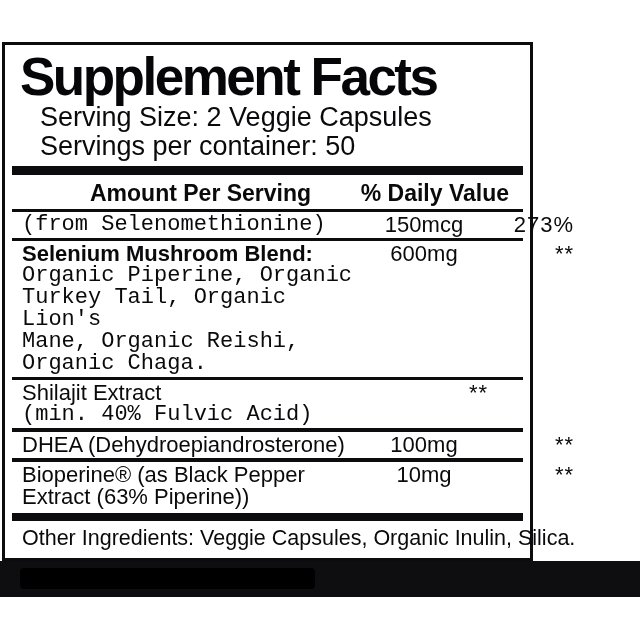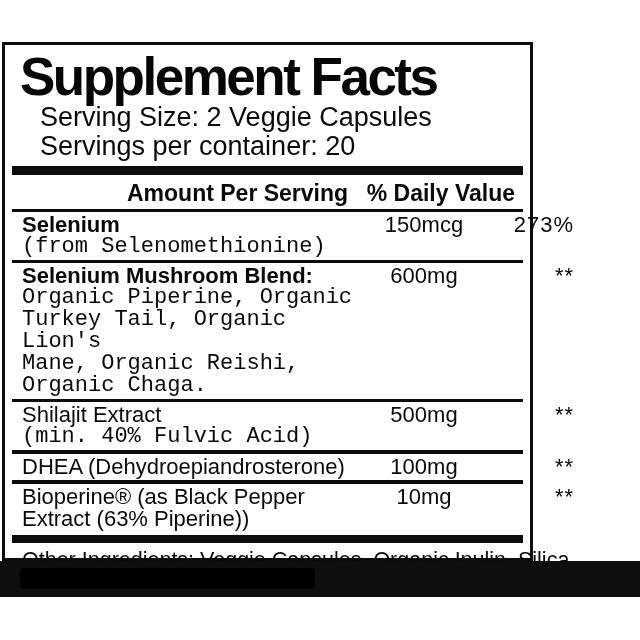--- a/index.html
+++ b/index.html
@@ -25,22 +25,22 @@
     font-size:27px;line-height:29px;margin-left:28px;
   }
   .bar-thick{
     height:9px;background:#0c0c0e;margin-top:5px;
   }
   .header-row{
     display:flex;align-items:flex-end;
     font-weight:bold;font-size:23px;line-height:24px;
     padding:6px 0 4px 0;
   }
-  .header-row .h-amount{margin-left:115px;}
-  .header-row .h-dv{margin-left:auto;margin-right:8px;}
+  .header-row .h-amount{margin-left:78px;}
+  .header-row .h-dv{margin-left:auto;margin-right:14px;}
   .row{
     display:grid;
     grid-template-columns:348px 128px 86px;
     border-top:3px solid #0c0c0e;
     padding:2px 0 2px 0;
     font-size:22px;line-height:22px;
   }
   .row.thick{border-top-width:4px;}
   .cell-name{padding-left:10px;}
   .cell-name .nm{display:block;white-space:pre-line;}
@@ -65,32 +65,31 @@
   }
 </style>
 </head>
 <body>
 
 <div class="panel">
 
   <div class="title">Supplement Facts</div>
 
   <div class="serving-line">Serving Size: 2 Veggie Capsules</div>
-  <div class="serving-line">Servings per container: 20</div>
+  <div class="serving-line">Servings per container: 50</div>
 
   <div class="bar-thick"></div>
 
   <div class="header-row">
     <span class="h-amount">Amount Per Serving</span>
     <span class="h-dv">% Daily Value</span>
   </div>
 
   <div class="row">
     <div class="cell-name">
-      <span class="nm b">Selenium</span>
       <span class="dt">(from Selenomethionine)</span>
     </div>
     <div class="cell-amount">150mcg</div>
     <div class="cell-dv">273%</div>
   </div>
 
   <div class="row">
     <div class="cell-name">
       <span class="nm b">Selenium Mushroom Blend:</span>
       <span class="dt">Organic Piperine, Organic
@@ -100,21 +99,20 @@
     </div>
     <div class="cell-amount">600mg</div>
     <div class="cell-dv">**</div>
   </div>
 
   <div class="row">
     <div class="cell-name">
       <span class="nm">Shilajit Extract</span>
       <span class="dt">(min. 40% Fulvic Acid)</span>
     </div>
-    <div class="cell-amount">500mg</div>
     <div class="cell-dv">**</div>
   </div>
 
   <div class="row thick">
     <div class="cell-name">
       <span class="nm">DHEA (Dehydroepiandrosterone)</span>
     </div>
     <div class="cell-amount">100mg</div>
     <div class="cell-dv">**</div>
   </div>

